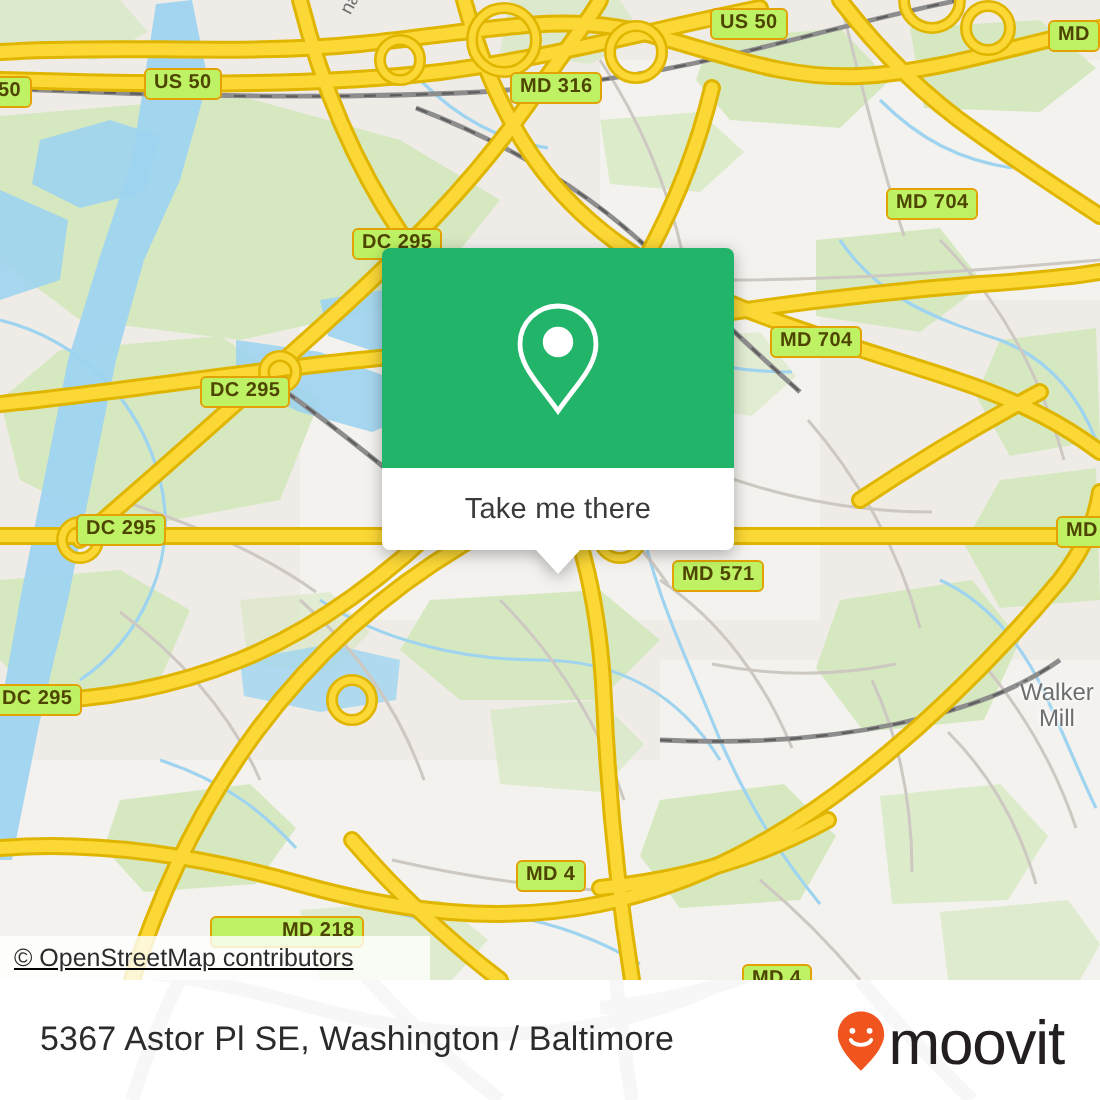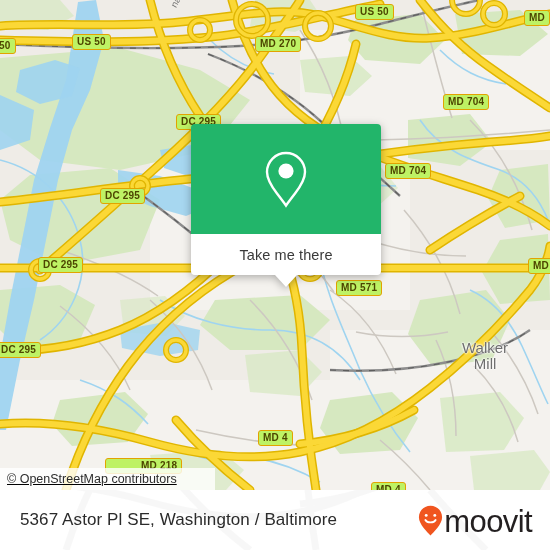--- a/index.html
+++ b/index.html
@@ -24,21 +24,21 @@
     width:550px; height:490px;
     overflow:hidden;
     background:#efece7;
   }
   .map-canvas{ position:absolute; left:0; top:0; width:550px; height:490px; }
 
   
   .popup{
     position:absolute;
     left:191px; top:124px;
-    width:190px;
+    width:176px;
     z-index:40;
     filter:drop-shadow(0 2px 4px rgba(0,0,0,.30));
   }
   .popup-body{
     height:110px;
     border-radius:4px 4px 0 0;
     display:flex; align-items:center; justify-content:center;
   }
   .popup-pin{ width:46px; height:58px; display:block; }
   .popup-foot{
@@ -115,26 +115,27 @@
     font-weight:bold;
     letter-spacing:.2px;
     padding:1px 4px 2px 4px;
     white-space:nowrap;
     z-index:20;
     line-height:1.1;
   }
   .place{
     position:absolute;
     color:#6e6e6e;
-    font-size:15px;
+    font-size:12px;
     text-align:center;
     line-height:1.05;
     z-index:18;
     white-space:pre;
     text-shadow:0 0 2px #fff,0 0 2px #fff,0 0 3px #fff;
+    margin-left:48px;
   }
   .river{
     position:absolute;
     color:#6f6f6f;
     font-size:9.5px;
     z-index:18;
     white-space:nowrap;
   }
 </style>
 </head>
@@ -302,21 +303,21 @@
     </svg>
 
     <div class="river" style="left:168px; top:4px; transform:rotate(-62deg); transform-origin:left top;">nacostia Riv</div>
 
     <div class="place" style="left:462px; top:340px;">Walker
 Mill</div>
 
     <div class="shield" style="left:355px; top:4px;">US 50</div>
     <div class="shield" style="left:524px; top:10px;">MD</div>
     <div class="shield" style="left:72px;  top:34px;">US 50</div>
-    <div class="shield" style="left:255px; top:36px;">MD 270</div>
+    <div class="shield" style="left:255px; top:36px;">MD 316</div>
     <div class="shield" style="left:-6px;  top:38px;">50</div>
     <div class="shield" style="left:443px; top:94px;">MD 704</div>
     <div class="shield" style="left:176px; top:114px;">DC 295</div>
     <div class="shield" style="left:385px; top:163px;">MD 704</div>
     <div class="shield" style="left:100px; top:188px;">DC 295</div>
     <div class="shield" style="left:38px;  top:257px;">DC 295</div>
     <div class="shield" style="left:528px; top:258px;">MD</div>
     <div class="shield" style="left:336px; top:280px;">MD 571</div>
     <div class="shield" style="left:-4px;  top:342px;">DC 295</div>
     <div class="shield" style="left:258px; top:430px;">MD 4</div>

